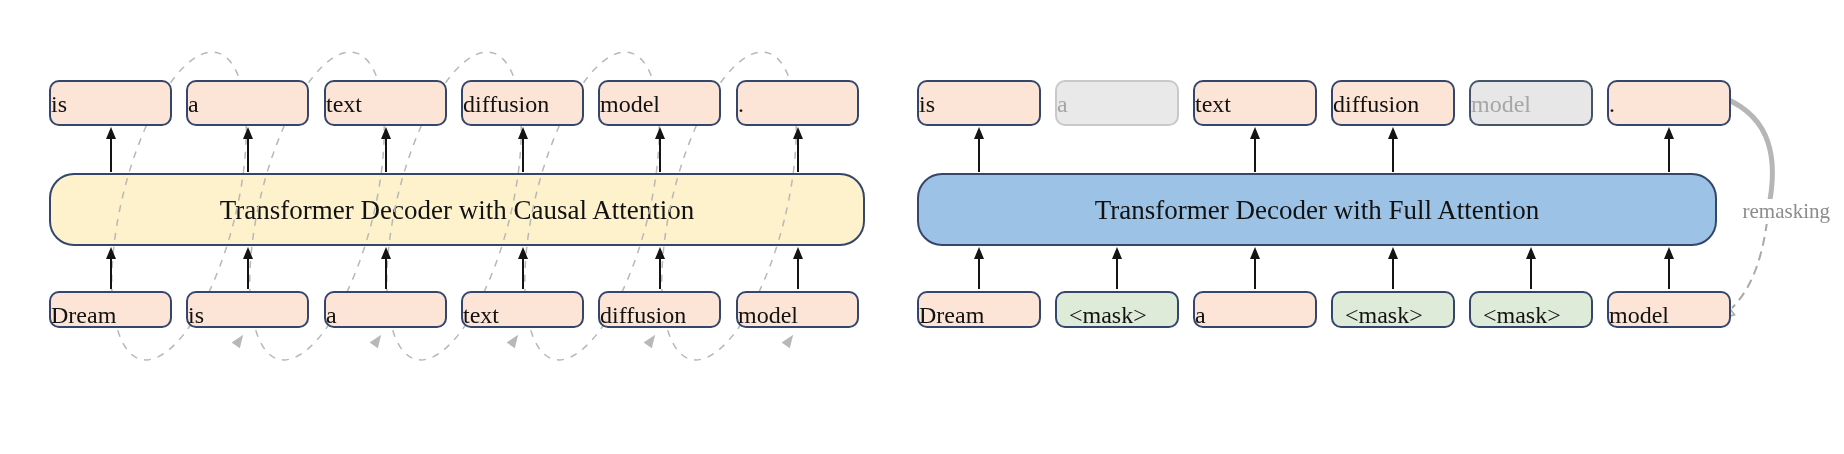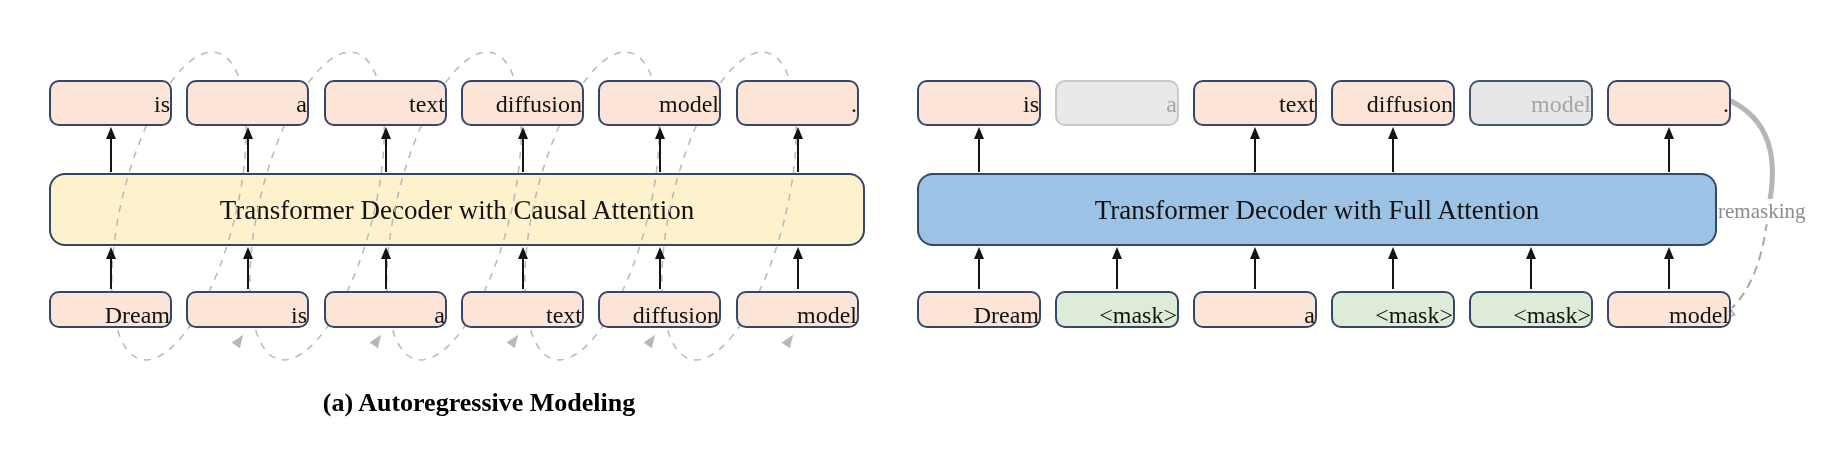--- a/index.html
+++ b/index.html
@@ -1,41 +1,41 @@
 <!DOCTYPE html>
 <html style="--token-fill: #fce4d6; --token-border: #34466b; --decoder-a-fill: #fdf2cc; --decoder-b-fill: #9cc3e5; --mask-fill: #ddebd8; --undecoded-fill: #e9e9e9; --undecoded-border: #c9c9c9; --undecoded-text: #a6a6a6; --masked-out-fill: #e7e7e7; --masked-out-border: #44546a; --loop-gray: #b8b8b8; --remask-gray: #a9a9a9; --remask-text: #8c8c8c; --arrow-black: #141414;"><head>
 <meta charset="utf-8">
 <style>
   html,body{margin:0;padding:0;background:#ffffff;}
   #canvas{position:relative;width:1844px;height:454px;background:#ffffff;overflow:hidden;
           font-family:"Liberation Serif",serif;}
 
-  .token{position:absolute;top:80px;height:46px;line-height:44px;text-align:right;
+  .token{position:absolute;top:80px;height:46px;line-height:44px;text-align:left;
          font-size:24px;color:#121212;background:var(--token-fill,#fce4d6);
          border:2px solid var(--token-border,#34466b);border-radius:10px;
          box-sizing:border-box;z-index:3;}
   .row-bottom{top:291px;height:37px;line-height:45px;}
-  .tk-green{background:var(--mask-fill,#ddebd8);}
+  .tk-green{background:var(--mask-fill,#ddebd8);padding-left:12px;}
   .tk-gray{background:var(--undecoded-fill,#e9e9e9);border-color:var(--undecoded-border,#c9c9c9);
            color:var(--undecoded-text,#a6a6a6);}
   .tk-grayn{background:var(--masked-out-fill,#e7e7e7);border-color:var(--masked-out-border,#44546a);
             color:var(--undecoded-text,#a6a6a6);}
 
   .decoder{position:absolute;top:173px;height:73px;line-height:71px;text-align:center;
            font-size:27px;color:#121212;border:2px solid var(--token-border,#34466b);
-           border-radius:16px;box-sizing:border-box;z-index:1;}
+           border-radius:25px;box-sizing:border-box;z-index:1;}
   #decoder-a{left:49px;width:816px;background:var(--decoder-a-fill,#fdf2cc);}
   #decoder-b{left:917px;width:800px;background:var(--decoder-b-fill,#9cc3e5);}
 
   .caption{position:absolute;top:388px;width:600px;text-align:center;
            font-weight:bold;font-size:26px;color:#000;z-index:4;}
   #caption-a{left:179px;}
   #caption-b{left:1046px;}
 
-  #remask-label{position:absolute;left:1718px;top:199px;width:112px;text-align:left;
+  #remask-label{position:absolute;left:1718px;top:199px;width:112px;text-align:right;
                 font-size:21px;color:var(--remask-text,#8c8c8c);background:#ffffff;z-index:4;}
 
   svg.overlay{position:absolute;left:0;top:0;z-index:2;}
   .loop{fill:none;stroke:var(--loop-gray,#b8b8b8);stroke-width:1.5;stroke-dasharray:7 7;}
   .loop-head{fill:var(--loop-gray,#b8b8b8);}
   .shaft{stroke:var(--arrow-black,#141414);stroke-width:2;}
   .head{fill:var(--arrow-black,#141414);}
   .remask-solid{fill:none;stroke:var(--remask-gray,#a9a9a9);stroke-width:5;stroke-linecap:round;opacity:.85;}
   .remask-dash{fill:none;stroke:var(--remask-gray,#a9a9a9);stroke-width:2;stroke-dasharray:9 6;}
   .remask-head{fill:#ececec;stroke:var(--remask-gray,#a9a9a9);stroke-width:1.5;}
@@ -54,21 +54,20 @@
   <div class="token" style="left:598px;width:123px">model</div>
   <div class="token" style="left:736px;width:123px">.</div>
 
   <div class="token row-bottom" style="left:49px;width:123px">Dream</div>
   <div class="token row-bottom" style="left:186px;width:123px">is</div>
   <div class="token row-bottom" style="left:324px;width:123px">a</div>
   <div class="token row-bottom" style="left:461px;width:123px">text</div>
   <div class="token row-bottom" style="left:598px;width:123px">diffusion</div>
   <div class="token row-bottom" style="left:736px;width:123px">model</div>
 
-  <div class="caption" id="caption-a">(a) Autoregressive Modeling</div>
 
   <div class="decoder" id="decoder-b">Transformer Decoder with Full Attention</div>
 
   <div class="token" style="left:917px;width:124px">is</div>
   <div class="token tk-gray" style="left:1055px;width:124px">a</div>
   <div class="token" style="left:1193px;width:124px">text</div>
   <div class="token" style="left:1331px;width:124px">diffusion</div>
   <div class="token tk-grayn" style="left:1469px;width:124px">model</div>
   <div class="token" style="left:1607px;width:124px">.</div>
 

